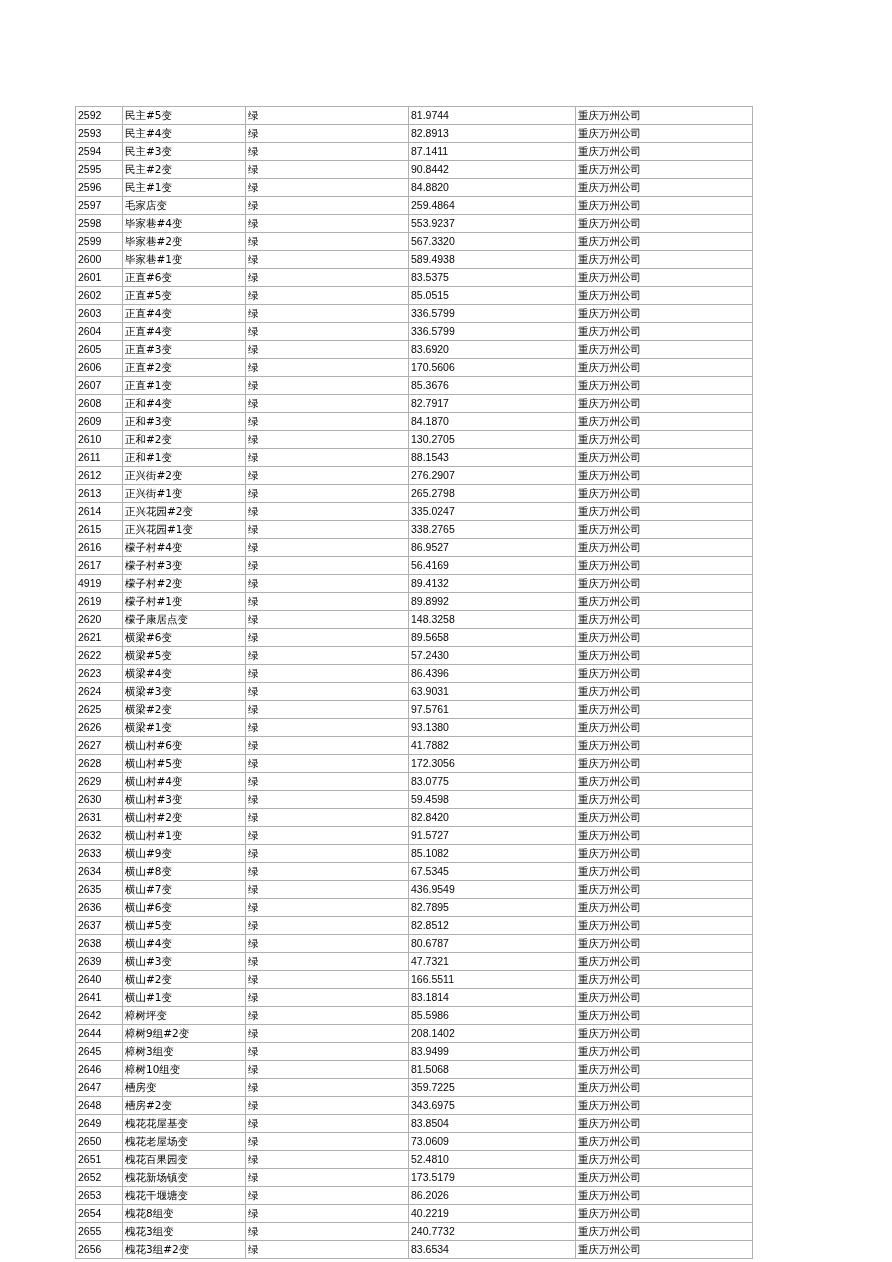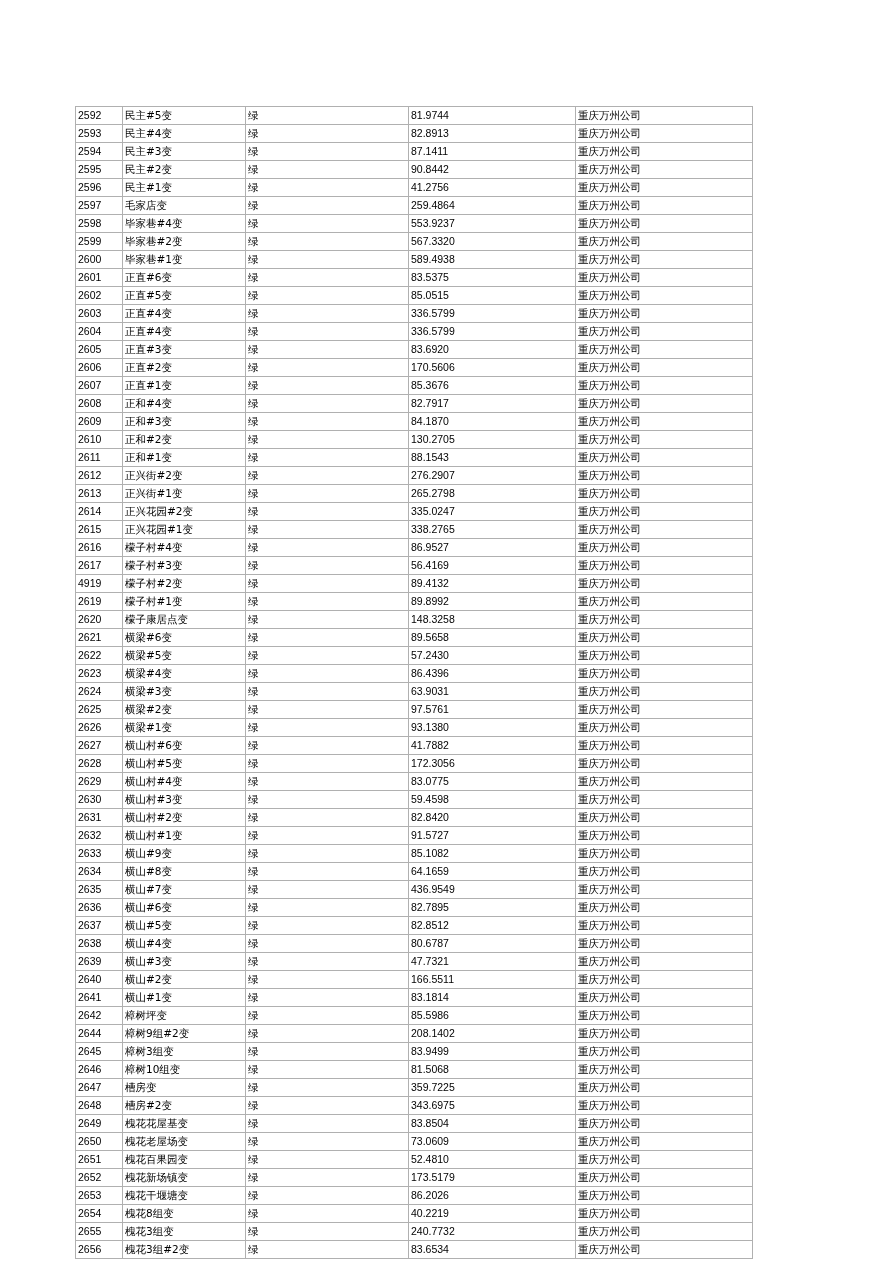--- a/index.html
+++ b/index.html
@@ -83,21 +83,21 @@
             <td class="c-id">2595</td>
             <td class="c-name cjk">民主#2变</td>
             <td class="c-color cjk">绿</td>
             <td class="c-value">90.8442</td>
             <td class="c-company cjk">重庆万州公司</td>
           </tr>
           <tr>
             <td class="c-id">2596</td>
             <td class="c-name cjk">民主#1变</td>
             <td class="c-color cjk">绿</td>
-            <td class="c-value">41.2756</td>
+            <td class="c-value">84.8820</td>
             <td class="c-company cjk">重庆万州公司</td>
           </tr>
           <tr>
             <td class="c-id">2597</td>
             <td class="c-name cjk">毛家店变</td>
             <td class="c-color cjk">绿</td>
             <td class="c-value">259.4864</td>
             <td class="c-company cjk">重庆万州公司</td>
           </tr>
           <tr>
@@ -349,21 +349,21 @@
             <td class="c-id">2633</td>
             <td class="c-name cjk">横山#9变</td>
             <td class="c-color cjk">绿</td>
             <td class="c-value">85.1082</td>
             <td class="c-company cjk">重庆万州公司</td>
           </tr>
           <tr>
             <td class="c-id">2634</td>
             <td class="c-name cjk">横山#8变</td>
             <td class="c-color cjk">绿</td>
-            <td class="c-value">64.1659</td>
+            <td class="c-value">67.5345</td>
             <td class="c-company cjk">重庆万州公司</td>
           </tr>
           <tr>
             <td class="c-id">2635</td>
             <td class="c-name cjk">横山#7变</td>
             <td class="c-color cjk">绿</td>
             <td class="c-value">436.9549</td>
             <td class="c-company cjk">重庆万州公司</td>
           </tr>
           <tr>

